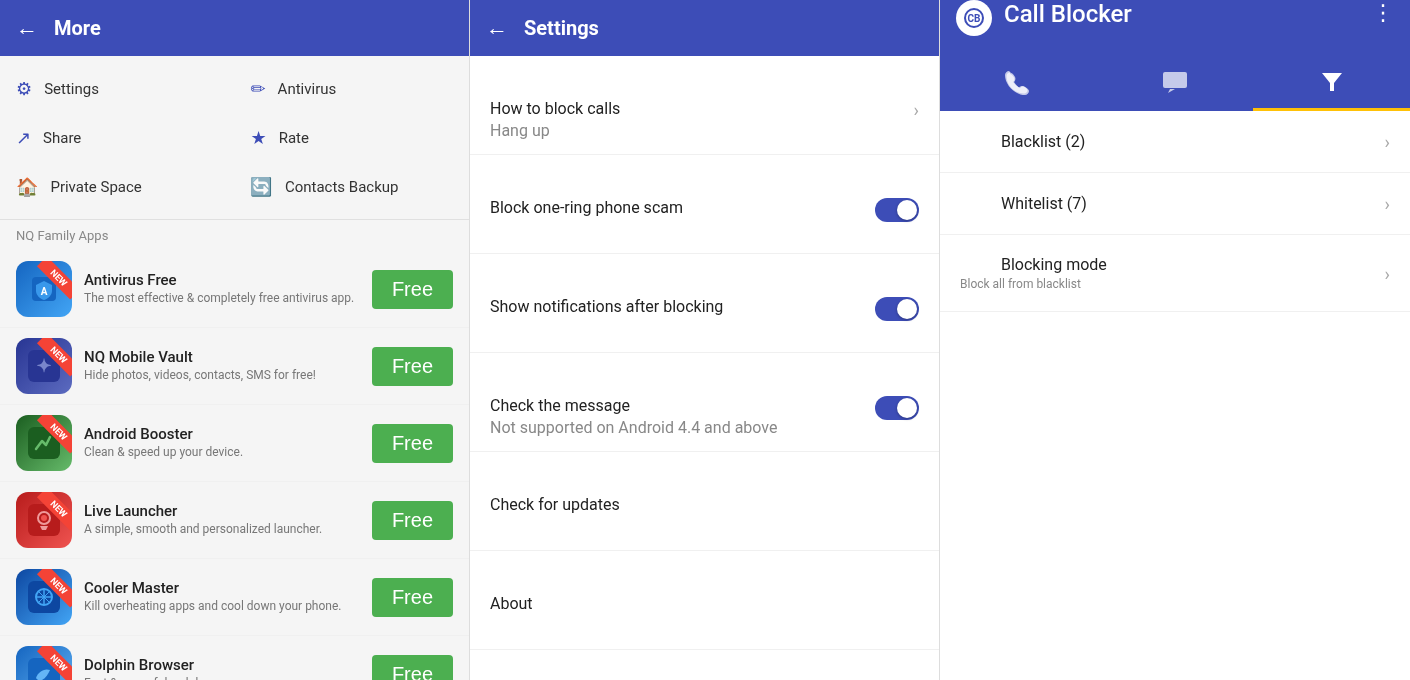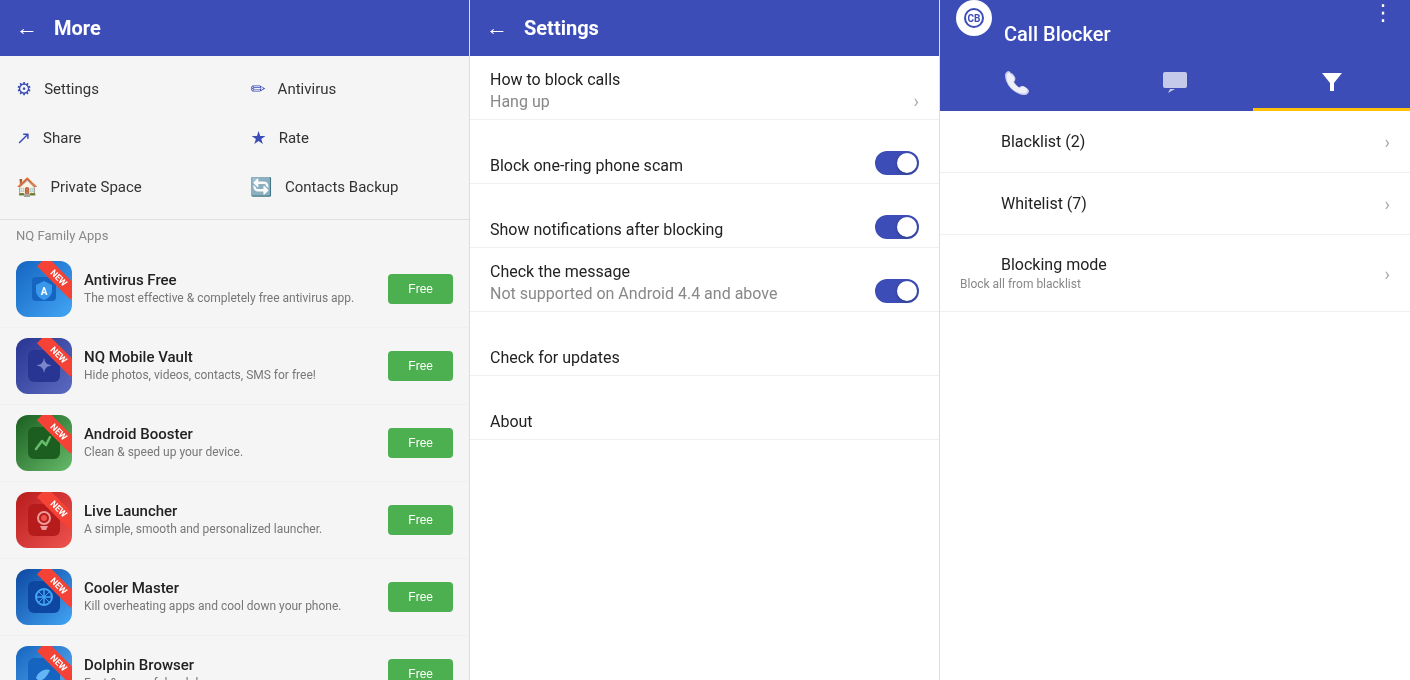--- a/index.html
+++ b/index.html
@@ -79,21 +79,21 @@
     }
     .app-info { flex: 1; }
     .app-name { font-size: 15px; font-weight: 500; color: #222; }
     .app-desc { font-size: 12px; color: #777; margin-top: 2px; line-height: 1.3; }
     .btn-free {
       background: #4caf50;
       color: white;
       border: none;
       padding: 8px 20px;
       border-radius: 4px;
-      font-size: 12px;
+      font-size: 20px;
       font-weight: 500;
       cursor: pointer;
       flex-shrink: 0;
     }
     .new-ribbon {
       position: absolute;
       top: 0;
       right: 0;
       width: 50px;
       height: 50px;
@@ -113,23 +113,24 @@
       transform: rotate(45deg);
       transform-origin: center;
     }
 
     
     .settings-list { flex: 1; overflow-y: auto; background: white; }
     .settings-item {
       padding: 8px 20px;
       border-bottom: 1px solid #f0f0f0;
       display: flex;
-      align-items: flex-end;
+      align-items: flex-start;
       justify-content: space-between;
       min-height: 64px;
+      margin-top: 35px;
     }
     .settings-item-content { flex: 1; }
     .settings-item-title { font-size: 16px; color: #222; }
     .settings-item-sub { font-size: 16px; color: #888; margin-top: 3px; }
     .chevron { color: #aaa; font-size: 18px; }
 
     
     .toggle {
       width: 44px;
       height: 24px;
@@ -166,21 +167,21 @@
       height: 36px;
       background: white;
       border-radius: 50%;
       display: flex;
       align-items: center;
       justify-content: center;
       color: #3d4db7;
       font-size: 18px;
       font-weight: bold;
     }
-    .cb-title { font-size: 20px; font-weight: 500; flex: 1; margin-top: 22px; }
+    .cb-title { font-size: 24px; font-weight: 500; flex: 1; }
     .three-dots { font-size: 22px; cursor: pointer; }
 
     
     .tab-bar {
       background: #3d4db7;
       display: flex;
       border-bottom: 3px solid #3d4db7;
     }
     .tab {
       flex: 1;

